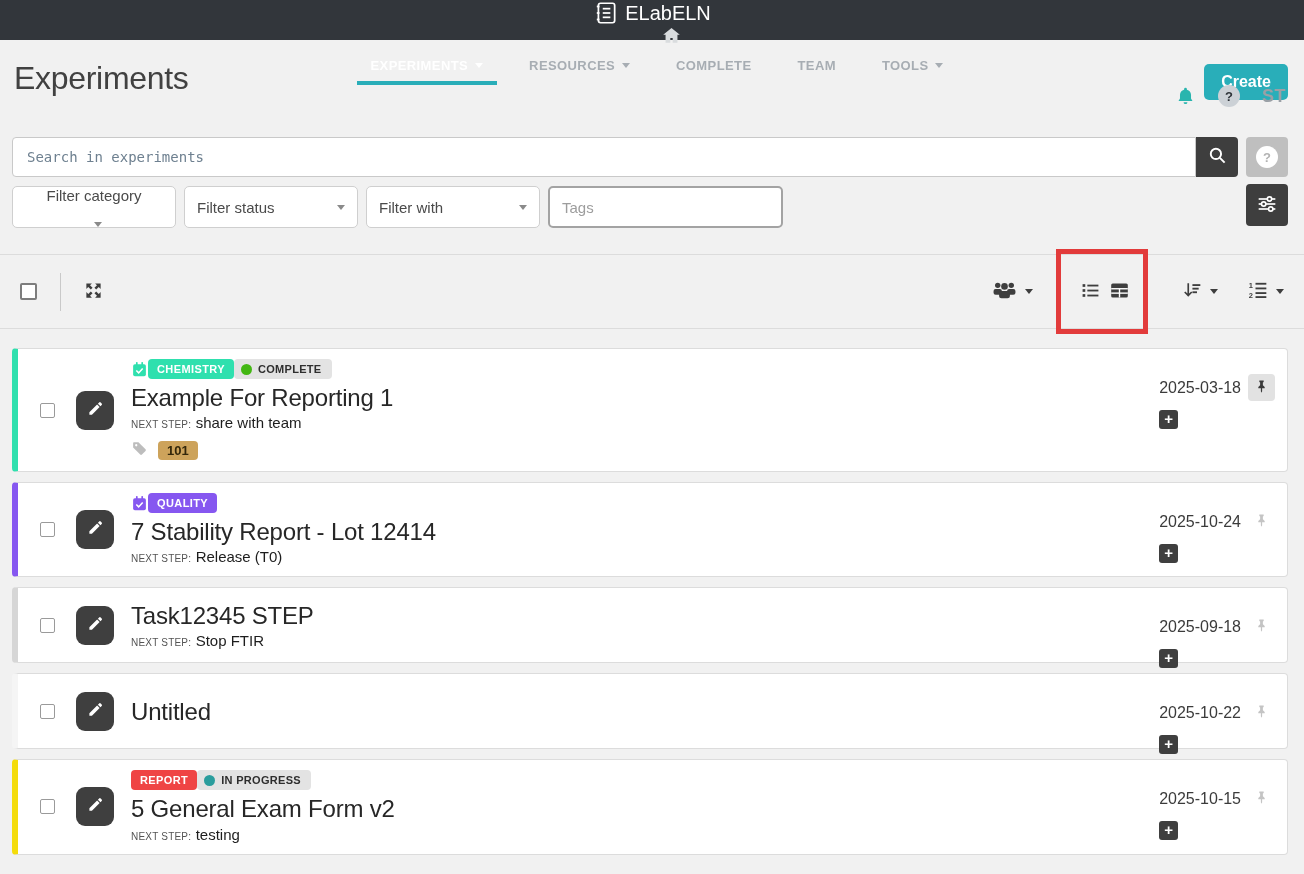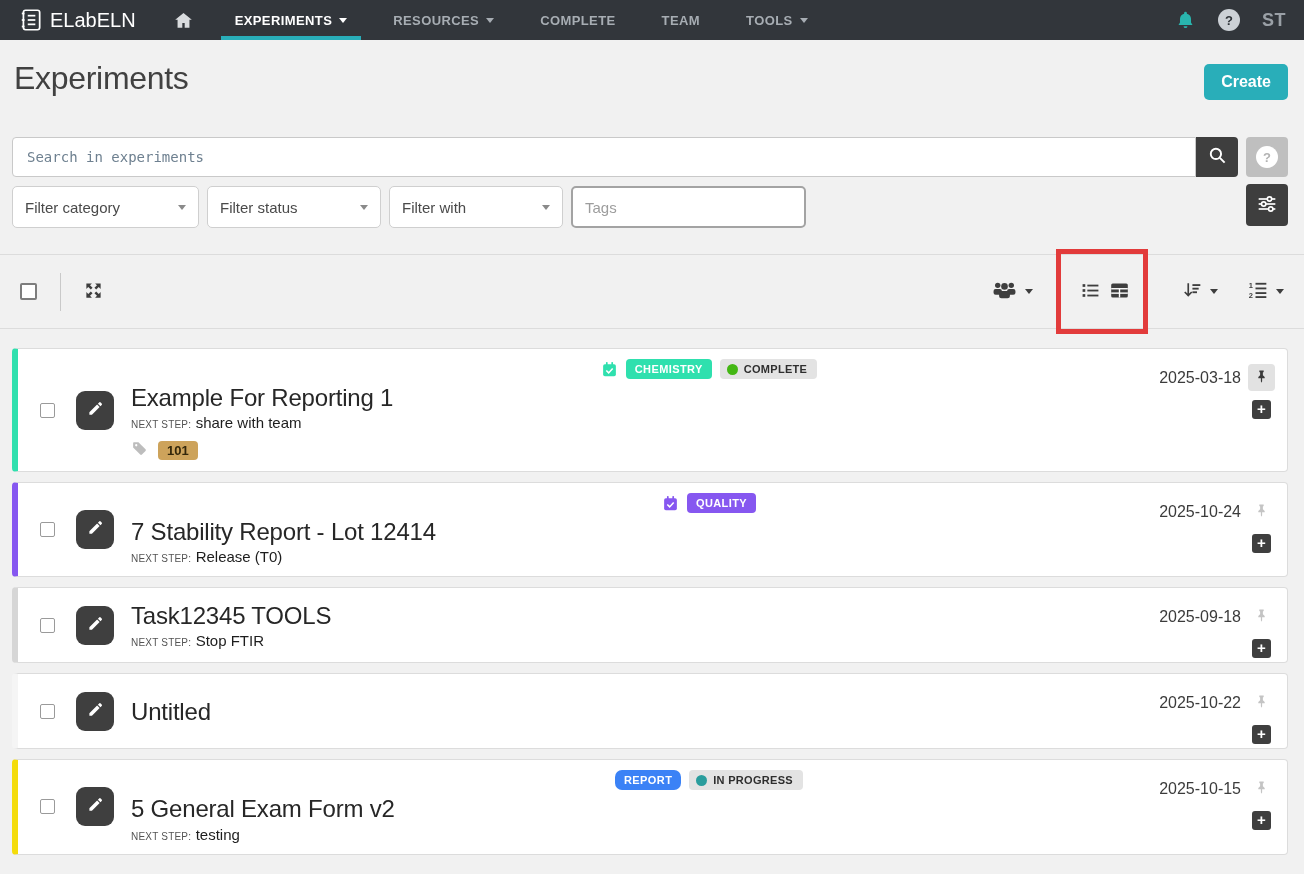--- a/index.html
+++ b/index.html
@@ -1,20 +1,20 @@
 <!DOCTYPE html>
 <html style="--annot: #e23b3b;"><head>
 <meta charset="utf-8">
 <style>
   * { margin:0; padding:0; box-sizing:border-box; }
   html,body { width:1304px; height:874px; overflow:hidden; }
   body { font-family:"Liberation Sans", sans-serif; background:#f1f1f1; color:#3c3c3c; }
 
   
-  .navbar { height:40px; background:#32363b; display:flex; align-items:center; padding:0 18px; position:relative; }
+  .navbar { height:40px; background:#32363b; display:flex; align-items:center; padding:0 18px; position:relative;flex-direction:column; }
   .brand { display:flex; align-items:center; gap:6px; color:#fff; font-size:20px; }
   .brand svg { display:block; }
   .nav-home { margin-left:38px; display:flex; align-items:center; }
   .nav-items { display:flex; align-items:center; margin-left:28px; height:40px; }
   .nav-item { position:relative; height:40px; display:flex; align-items:center; padding:0 14px; margin-right:18px;
               color:#a7adb3; font-size:13px; font-weight:700; letter-spacing:.4px; cursor:pointer; }
   .nav-item.active { color:#fff; }
   .nav-item.active::after { content:""; position:absolute; left:0; right:0; bottom:0; height:4px; background:#29aeb9; }
   .caret { width:0; height:0; border-left:4px solid transparent; border-right:4px solid transparent;
            border-top:5px solid currentColor; margin-left:7px; display:inline-block; }
@@ -39,21 +39,21 @@
   .search-help-btn { width:42px; margin-left:8px; background:#bfbfbf; border:none; border-radius:4px; cursor:pointer;
                      display:flex; align-items:center; justify-content:center; }
   .search-help-inner { width:22px; height:22px; border-radius:50%; background:#fff; color:#b3b3b3;
                        display:flex; align-items:center; justify-content:center; font-size:13px; font-weight:700; }
 
   
   .filter-row { display:flex; gap:8px; margin:9px 16px 0 12px; position:relative; }
   .fake-select { height:42px; background:#fff; border:1px solid #cfcfcf; border-radius:5px; padding:0 12px;
                  display:flex; align-items:center; justify-content:space-between; color:#4a4a4a; font-size:15px; cursor:pointer; }
   .fake-select .caret { color:#8a8a8a; }
-  .sel-category { width:187px; }
+  .sel-category { width:164px;flex-direction:column; }
   .sel-status { width:174px; }
   .sel-owner { width:174px; }
   .tags-input { width:235px; height:42px; border:2px solid #a3a3a3; border-radius:5px; padding:0 12px;
                 font-family:inherit; font-size:15px; color:#4a4a4a; outline:none; }
   .tags-input::placeholder { color:#9d9d9d; opacity:1; }
   .options-btn { position:absolute; right:0; top:-2px; width:42px; height:42px; background:#3e3e3e; border:none;
                  border-radius:4px; cursor:pointer; display:flex; align-items:center; justify-content:center; }
 
   
   .toolbar { margin-top:26px; height:75px; border-top:1px solid #dcdcdc; border-bottom:1px solid #dcdcdc;
@@ -70,33 +70,33 @@
 
   
   .item-list { margin:19px 16px 0 12px; }
   .item { display:flex; align-items:center; background:#fff; border:1px solid #dcdcdc; border-radius:4px;
           border-left:6px solid var(--cat,#dcdcdc); margin-bottom:10px; min-height:76px; position:relative; }
   .item-check { width:58px; display:flex; justify-content:center; }
   .item-check .cb { width:15px; height:15px; border-width:1.5px; border-color:#9a9a9a; }
   .pencil-btn { width:38px; height:39px; background:#3f3f3f; border:none; border-radius:9px; cursor:pointer;
                 display:flex; align-items:center; justify-content:center; margin-right:17px; flex:0 0 auto; }
   .item-main { flex:1; display:flex; flex-direction:column; justify-content:center; padding:10px 0; min-width:0; }
-  .badge-row { display:flex; align-items:center; gap:8px; margin-bottom:3px;justify-content:center; }
+  .badge-row { display:flex; align-items:center; margin-bottom:3px; }
   .cal-icon { display:flex; align-items:center; }
   .cat-badge { color:#fff; font-size:11px; font-weight:700; letter-spacing:.4px; padding:4px 9px; border-radius:4px; }
   .status-badge { background:#e3e3e3; color:#2e2e2e; font-size:11px; font-weight:700; letter-spacing:.3px;
                   padding:4px 10px 4px 7px; border-radius:4px; display:flex; align-items:center; gap:6px; }
   .status-dot { width:11px; height:11px; border-radius:50%; display:inline-block; }
   .item-title { font-size:24px; color:#272727; letter-spacing:-.2px; line-height:1.3; cursor:pointer; }
   .next-step { margin-top:1px; }
   .ns-label { font-size:10px; color:#545454; letter-spacing:.2px; }
   .ns-value { font-size:15px; color:#1d1d1d; }
   .tag-row { display:flex; align-items:center; gap:10px; margin-top:8px; }
   .tag-badge { background:#cda35b; color:#33270b; font-size:13px; font-weight:700; padding:2px 9px; border-radius:4px; cursor:pointer;text-align:center; }
-  .item-meta { position:absolute; top:15px; right:12px; display:flex; flex-direction:column; align-items:flex-end; gap:9px; }
+  .item-meta { position:absolute; top:25px; right:12px; display:flex; flex-direction:column; align-items:flex-start; gap:9px; }
   .date-row { display:flex; align-items:center; gap:7px; }
   .item-date { font-size:16px; color:#3b3b3b; }
   .pin-btn { background:none; border:none; cursor:pointer; width:27px; height:27px; border-radius:4px;
              display:flex; align-items:center; justify-content:center; color:#c4c4c4; }
   .pin-btn.pinned { background:#e2e2e2; color:#3a3a3a; }
   .plus-btn { width:19px; height:19px; background:#3f3f3f; color:#fff; border:none; border-radius:3px; cursor:pointer;
               font-size:15px; font-weight:700; line-height:1; display:flex; align-items:center; justify-content:center;
               margin-right:4px; padding:0 0 2px 0; }
 </style>
 </head>
@@ -393,21 +393,21 @@
     </div>
     <button class="pencil-btn">
       <span>
         <svg width="18" height="18" viewBox="0 0 24 24" fill="#fff">
           <path d="M4.5 19.7v-3.4L14.8 6l3.4 3.4L7.9 19.7zM15.9 4.9l1.6-1.6a1.5 1.5 0 0 1 2.1 0l1.3 1.3a1.5 1.5 0 0 1 0 2.1l-1.6 1.6z"></path>
         </svg>
       </span>
     </button>
     <div class="item-main">
 
-      <div class="item-title">Task12345 TOOLS</div>
+      <div class="item-title">Task12345 STEP</div>
       <div class="next-step">
         <span class="ns-label">NEXT STEP:</span>
         <span class="ns-value">Stop FTIR</span>
       </div>
 
     </div>
     <div class="item-meta">
       <div class="date-row">
         <span class="item-date">2025-09-18</span>
         <button class="pin-btn">
@@ -460,21 +460,21 @@
     <button class="pencil-btn">
       <span>
         <svg width="18" height="18" viewBox="0 0 24 24" fill="#fff">
           <path d="M4.5 19.7v-3.4L14.8 6l3.4 3.4L7.9 19.7zM15.9 4.9l1.6-1.6a1.5 1.5 0 0 1 2.1 0l1.3 1.3a1.5 1.5 0 0 1 0 2.1l-1.6 1.6z"></path>
         </svg>
       </span>
     </button>
     <div class="item-main">
       <div class="badge-row">
 
-        <span class="cat-badge" style="background: #3b82f6; border-radius: 7px;">REPORT</span>
+        <span class="cat-badge" style="background: #ef4444;">REPORT</span>
         <span class="status-badge">
           <span class="status-dot" style="background: rgb(42, 157, 157);"></span>
           <span>IN PROGRESS</span>
         </span>
       </div>
       <div class="item-title">5 General Exam Form v2</div>
       <div class="next-step">
         <span class="ns-label">NEXT STEP:</span>
         <span class="ns-value">testing</span>
       </div>

